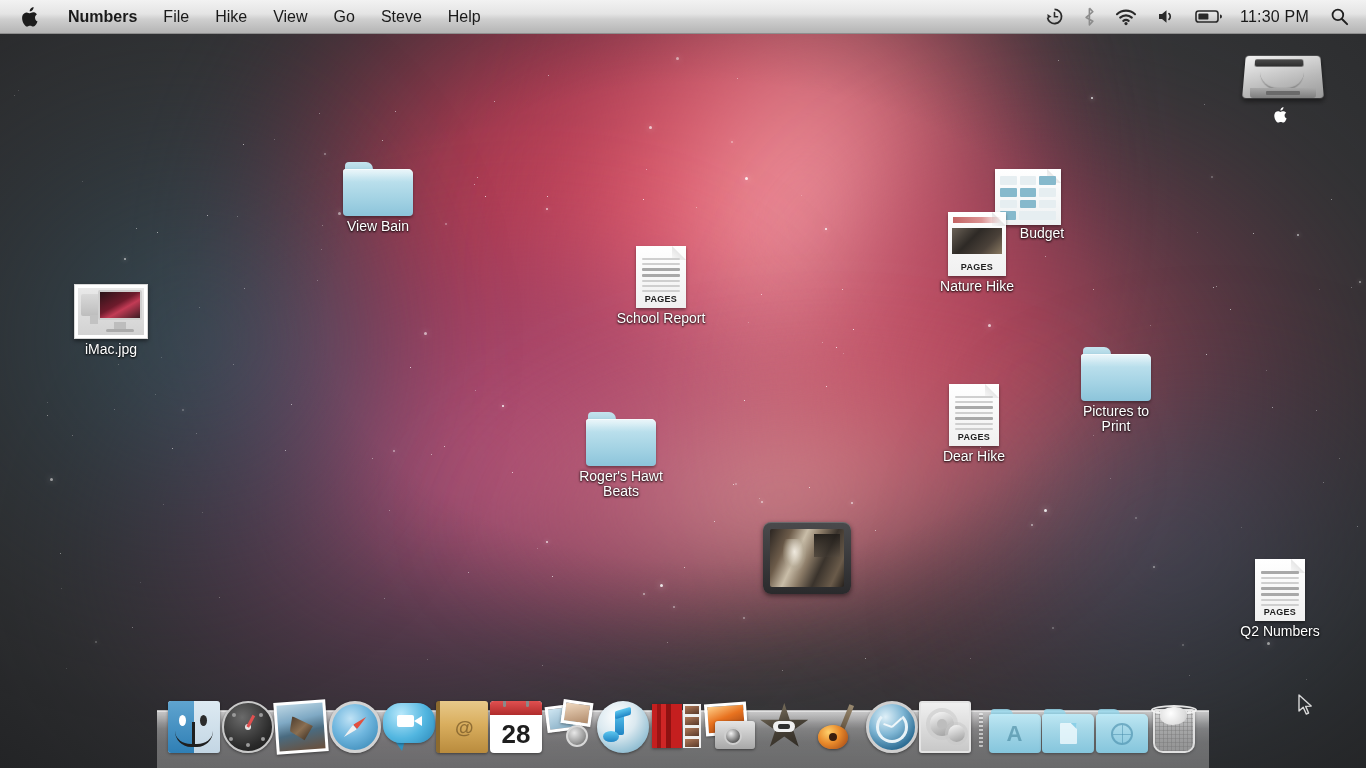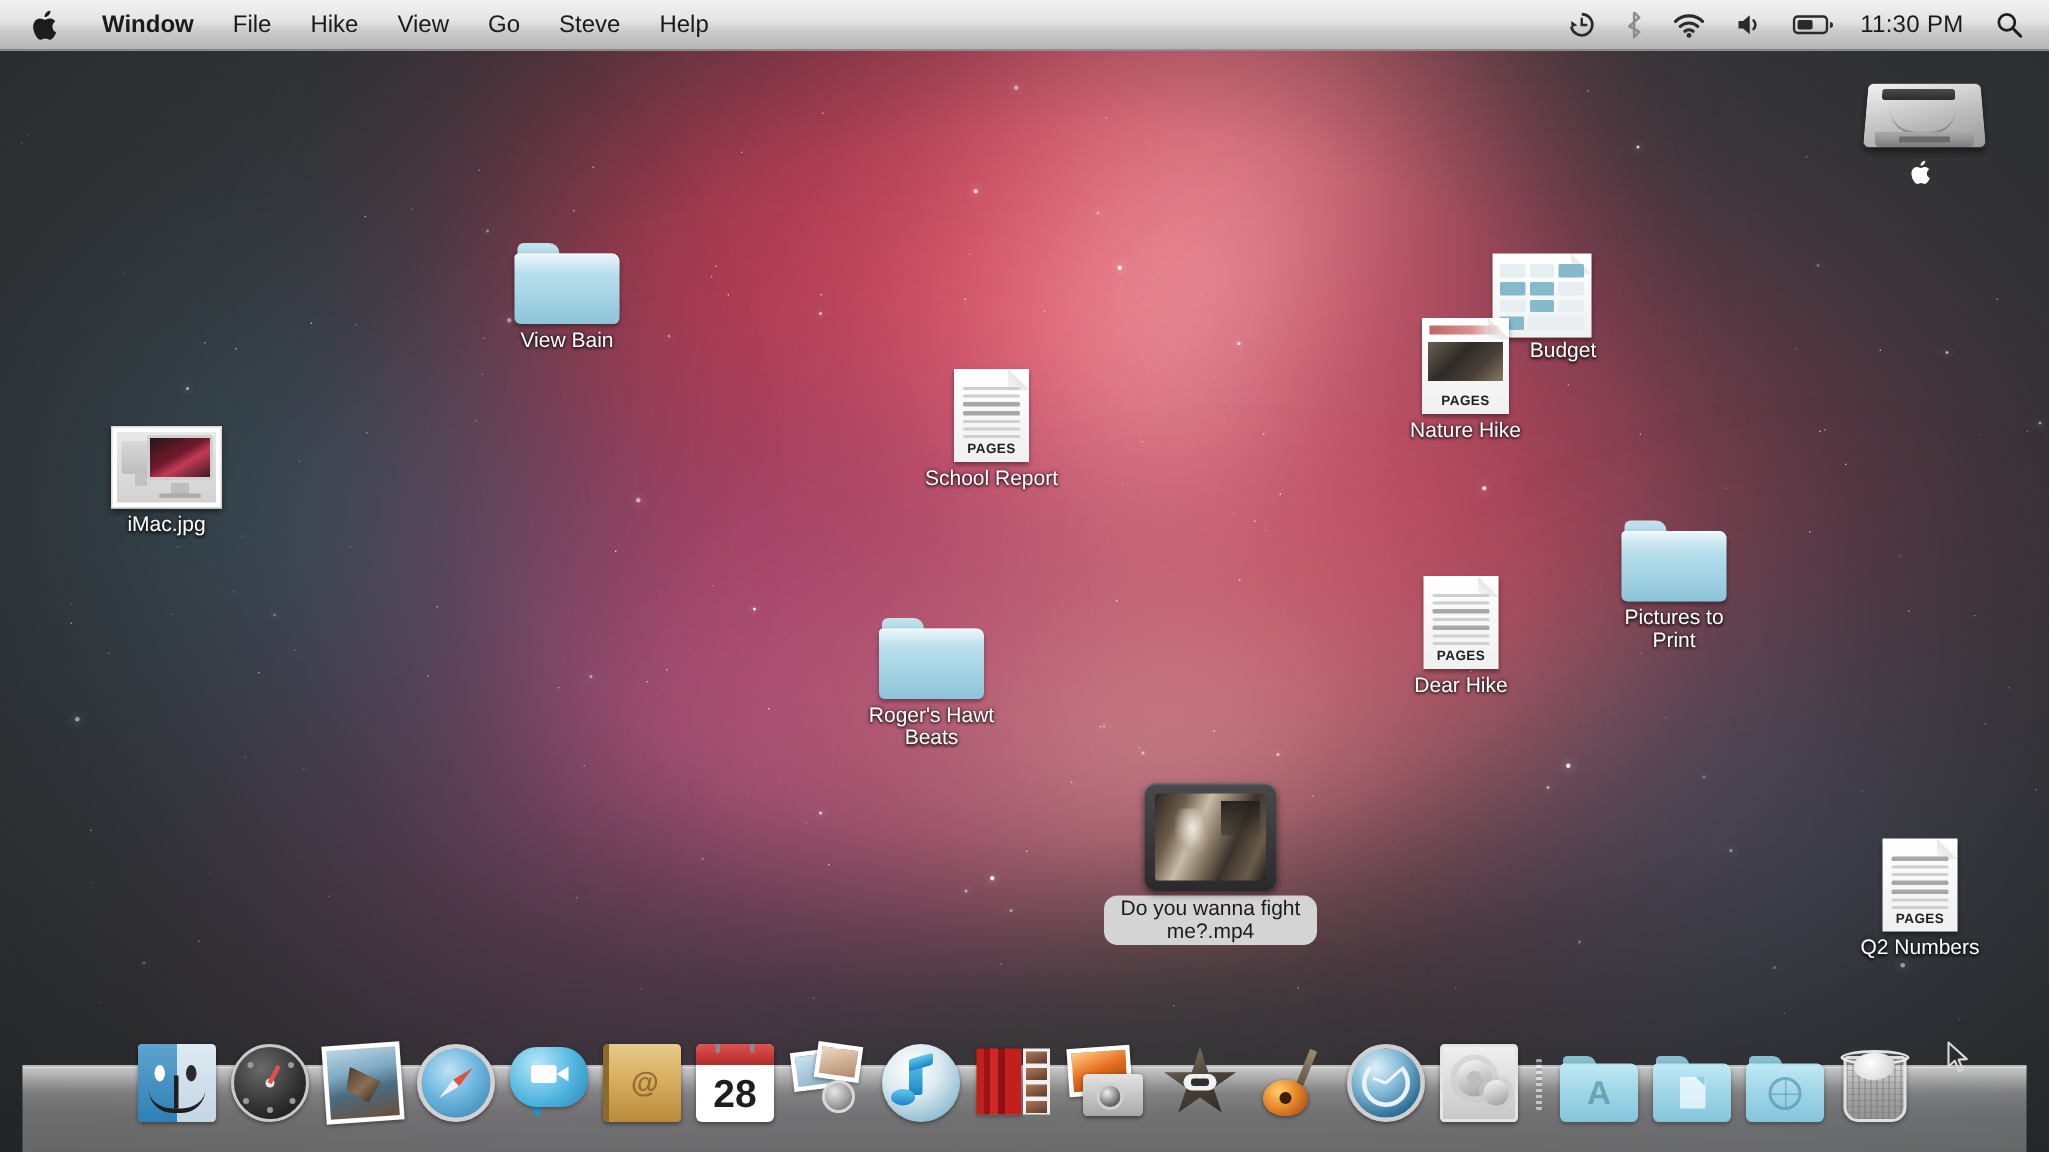--- a/index.html
+++ b/index.html
@@ -214,22 +214,22 @@
     background:linear-gradient(180deg,#a9a9a9,#7e7e7e); border-radius:0 0 3px 3px;
   }
   .hdd .front::after{
     content:""; position:absolute; left:16px; top:3px; width:34px; height:4px;
     background:#6a6a6a; border-radius:1px;
   }
 
   
   #dock{
     position:absolute; left:50%; transform:translateX(-50%);
-    bottom:0; width:1336px; height:76px; z-index:50;
-    display:flex; align-items:flex-start; justify-content:center;
+    bottom:0; width:1052px; height:76px; z-index:50;
+    display:flex; align-items:center; justify-content:center;
     padding:0 10px 6px;
   }
   #dockshelf{
     position:absolute; left:0; right:0; bottom:0; height:58px;
     background:linear-gradient(180deg, rgba(214,214,214,.72) 0%, rgba(186,186,186,.62) 22%, rgba(160,160,160,.58) 55%, rgba(142,142,142,.62) 100%);
     border-top:1px solid rgba(255,255,255,.55);
     box-shadow:inset 0 1px 0 rgba(255,255,255,.45);
   }
   #dockshelf::before{
     content:""; position:absolute; left:0; right:0; top:0; height:18px;
@@ -601,21 +601,21 @@
   <div class="vig"></div>
 </div>
 
 <div id="menubar">
   <div class="mb-left">
     <div class="mb-apple">
       <svg width="17" height="20" viewBox="0 0 17 20">
         <path fill="#1c1c1c" d="M11.6 0c.1 1.1-.33 2.2-1 3-.68.82-1.8 1.45-2.88 1.37-.13-1.06.4-2.17 1.03-2.87C9.44.72 10.6.1 11.6 0zm3.45 7.2c-.17.1-2.1 1.2-2.08 3.56.03 2.82 2.5 3.76 2.53 3.77-.02.07-.4 1.34-1.3 2.65-.78 1.14-1.6 2.27-2.9 2.3-1.27.02-1.68-.75-3.14-.75-1.45 0-1.9.73-3.1.78-1.25.05-2.2-1.23-2.98-2.36C.47 14.84-.77 10.6.85 7.75c.8-1.42 2.24-2.32 3.8-2.34 1.22-.03 2.38.83 3.13.83.74 0 2.15-1.02 3.62-.87.62.02 2.35.25 3.46 1.88z"></path>
       </svg>
     </div>
-    <div class="mb-item bold">Window</div>
+    <div class="mb-item bold">Numbers</div>
     <div class="mb-item">File</div>
     <div class="mb-item">Hike</div>
     <div class="mb-item">View</div>
     <div class="mb-item">Go</div>
     <div class="mb-item">Steve</div>
     <div class="mb-item">Help</div>
   </div>
 
   <div class="mb-right">
     <div class="mb-stat">
@@ -801,21 +801,20 @@
   </div>
   <div class="dlabel" style="max-width:92px;">Pictures to Print</div>
 </div>
 
 <div class="dicon" style="left:733px; top:518px; width:148px;">
   <div class="glyph" style="width:92px; height:76px;">
     <div class="vidthumb">
         <div class="frame"></div>
       </div>
   </div>
-  <div class="dlabel sel" style="max-width:142px;">Do you wanna fight me?.mp4</div>
 </div>
 
 <div class="dicon" style="left:1221px; top:557px;">
   <div class="glyph">
     <div class="pagesdoc">
       <div class="fold"></div>
       <div class="lines">
           <i class="dk"></i>
           <i></i>
           <i></i>

